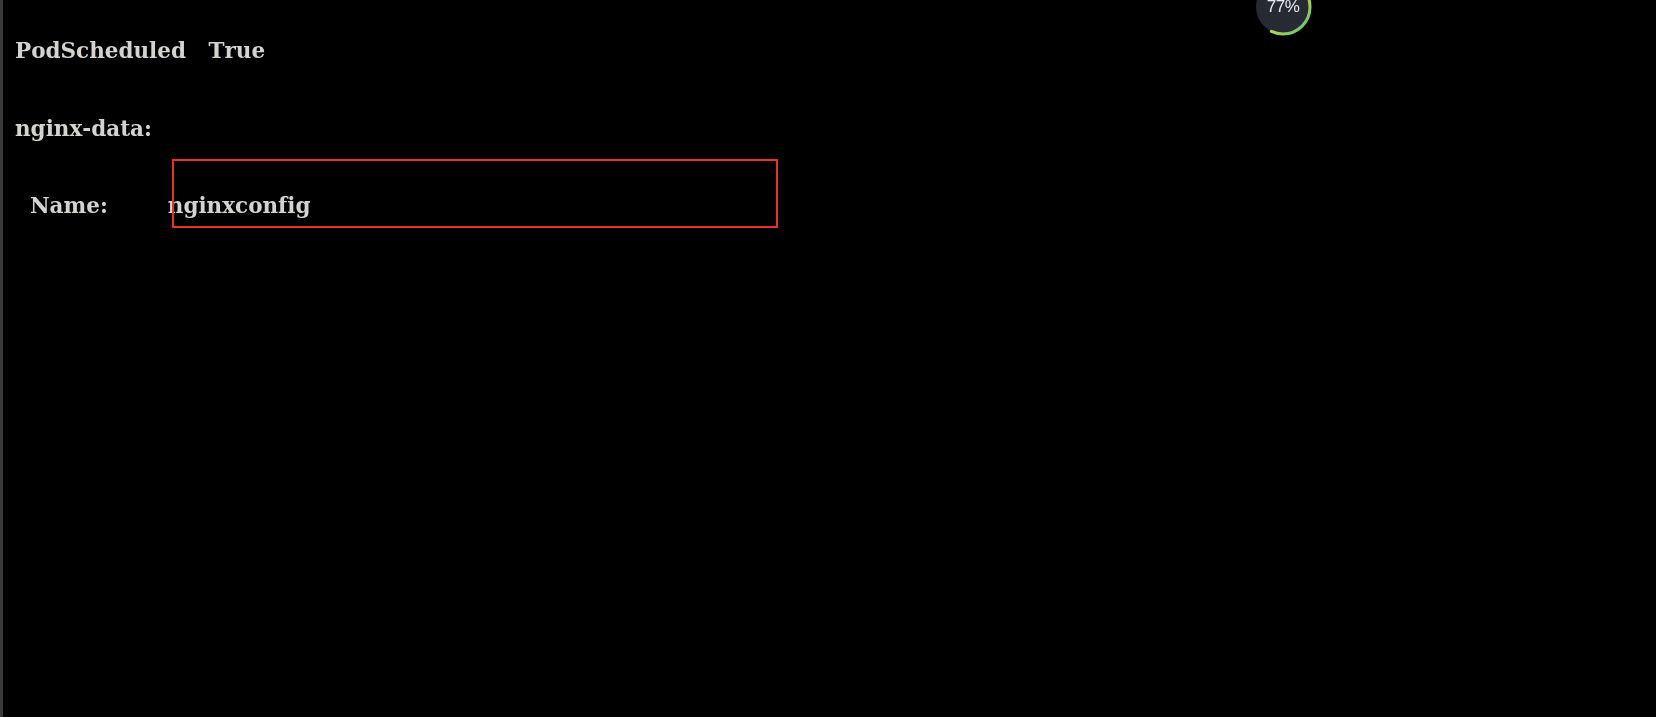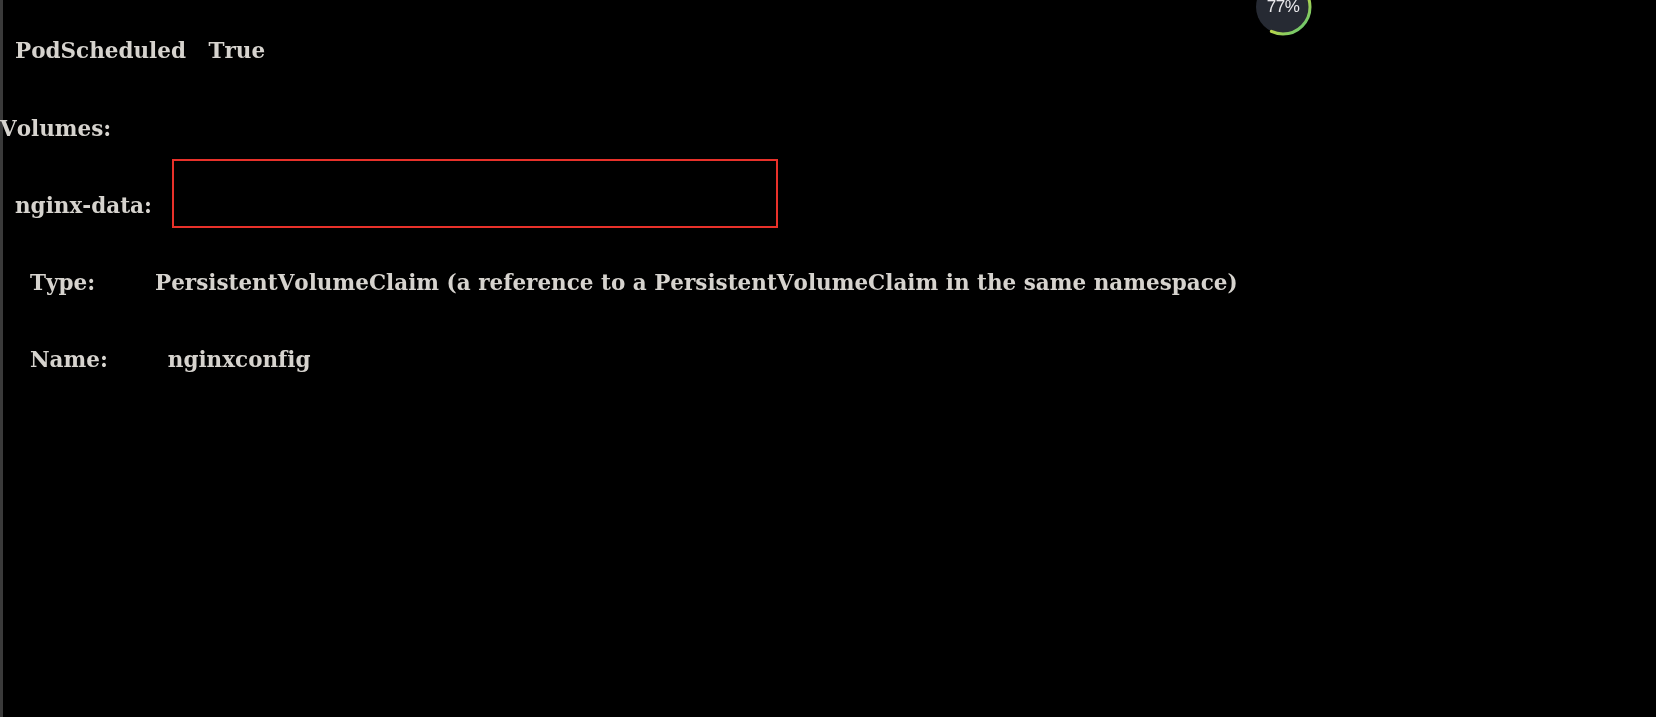--- a/index.html
+++ b/index.html
@@ -78,23 +78,21 @@
 </style>
 </head>
 <body>
 
 <div id="screen">
 
   <div id="gutter"></div>
 
   <div id="term">
     <span class="line">  PodScheduled   True</span>
-    <span class="line">Volumes:</span>
     <span class="line">  nginx-data:</span>
-    <span class="line">    Type:        PersistentVolumeClaim (a reference to a PersistentVolumeClaim in the same namespace)</span>
     <span class="line">    Name:        nginxconfig</span>
     
     
     
     
     
     
     
     
     

